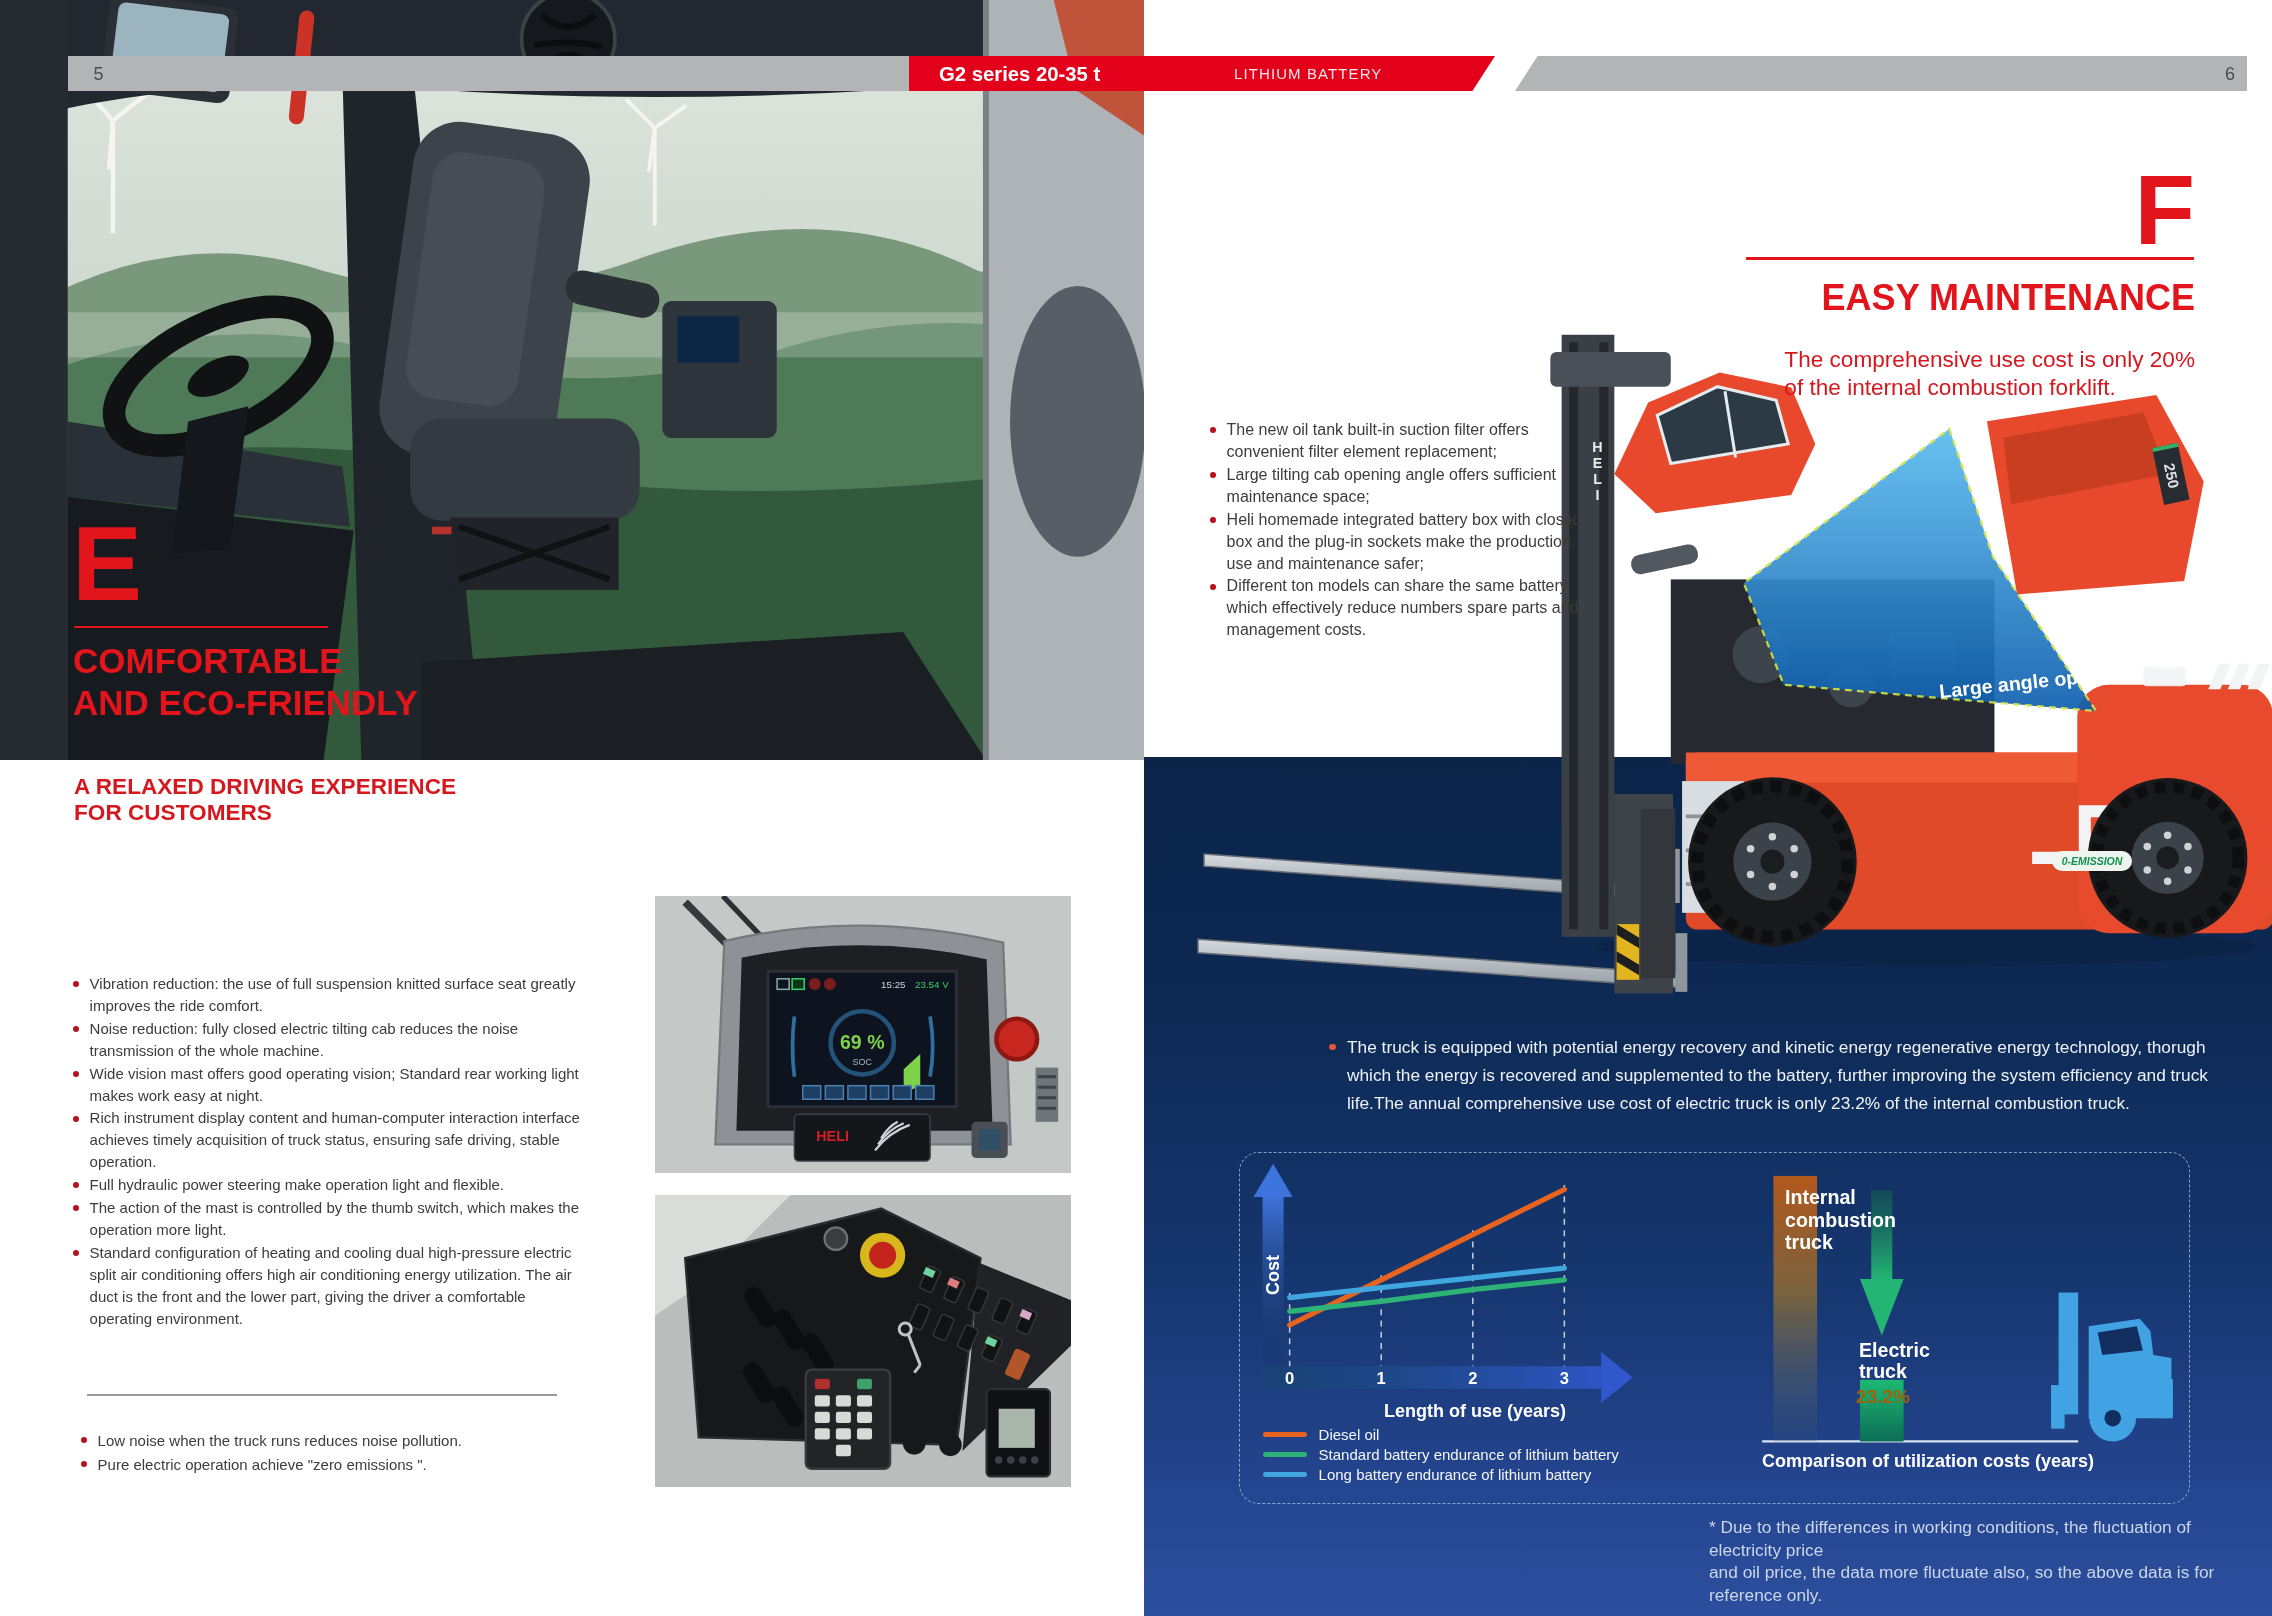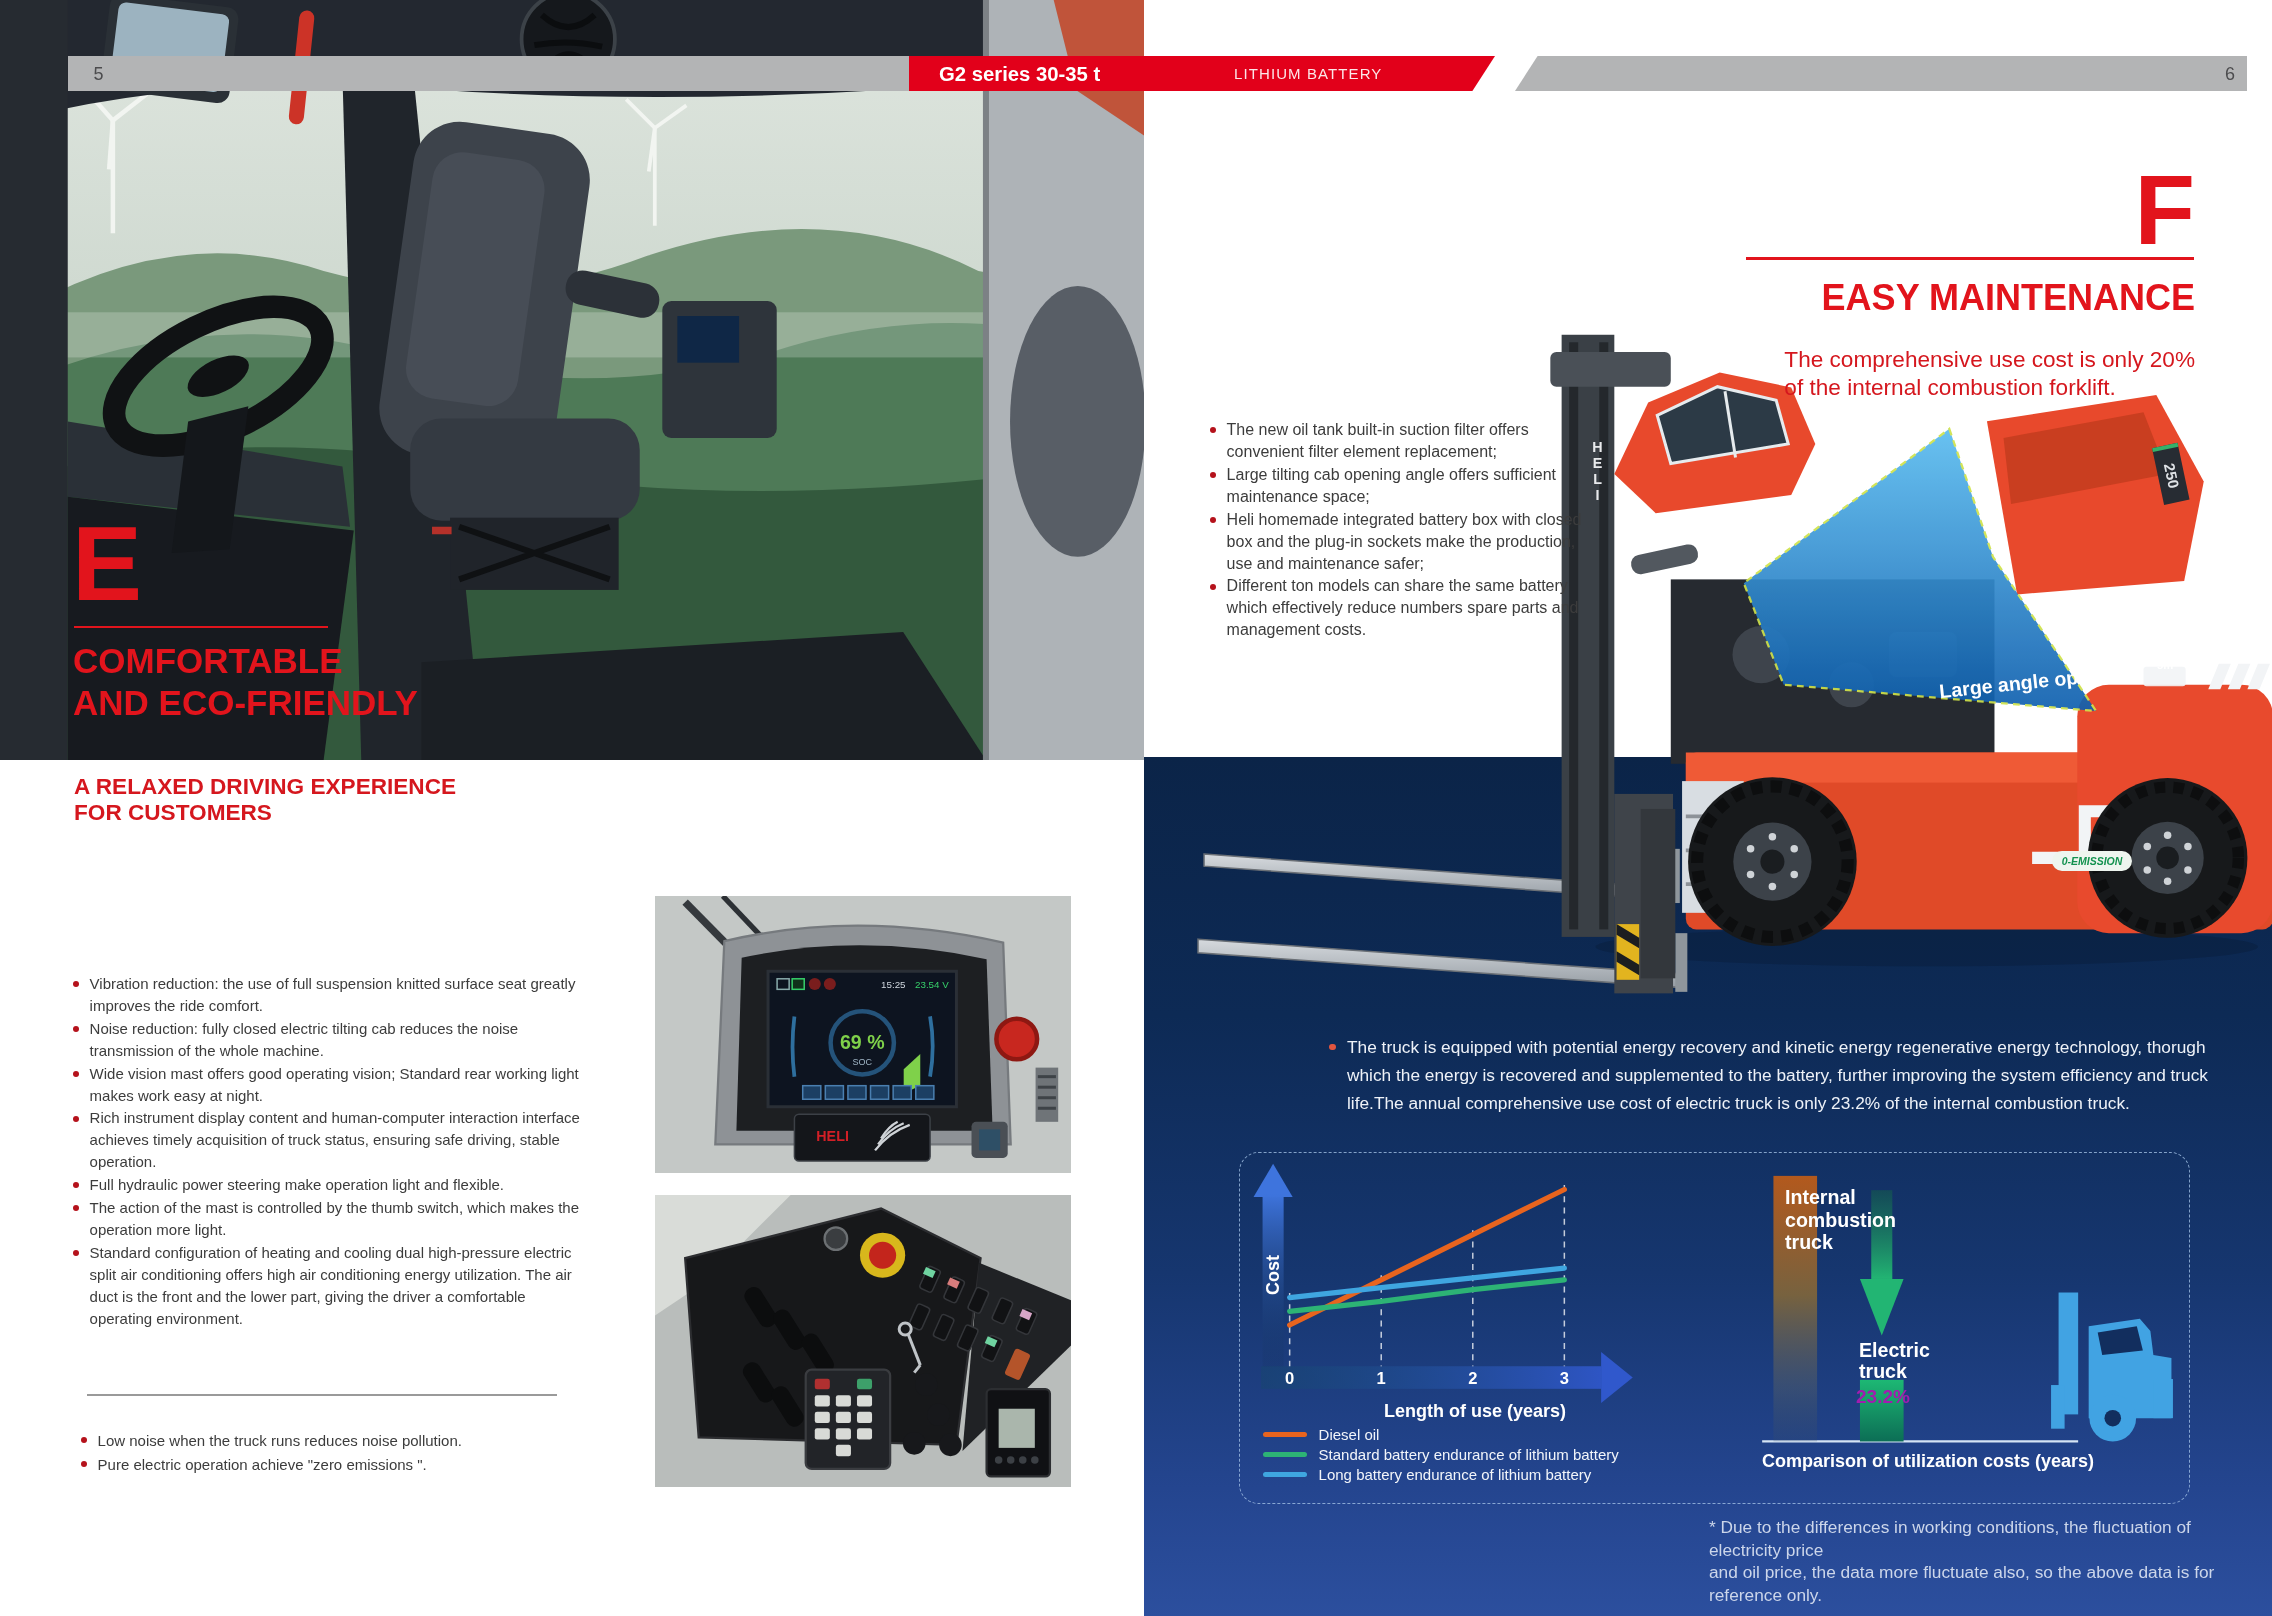--- a/index.html
+++ b/index.html
@@ -69,21 +69,21 @@
               text-align:center;font-size:18px;font-weight:bold;color:#fff;transform:rotate(-90deg);}
   .xaxis-label{position:absolute;left:50px;top:248px;width:276px;text-align:right;
                font-size:18px;font-weight:bold;color:#fff;}
   .legend{position:absolute;left:22.6px;top:271px;}
   .legend-row{display:flex;align-items:center;height:20.3px;}
   .legend-swatch{width:44px;height:5.3px;border-radius:3px;margin-right:12px;flex:none;}
   .legend-label{font-size:15px;color:#f2f5fa;}
   .ic-bar-label{position:absolute;left:545px;top:33px;font-size:19.6px;line-height:22.6px;font-weight:bold;color:#fff;}
   .et-bar-label{position:absolute;left:619px;top:187px;font-size:19.6px;line-height:21px;font-weight:bold;color:#fff;}
   .et-value{position:absolute;left:616px;top:233px;width:53px;text-align:center;
-            font-size:19px;font-weight:bold;color:#a21caf;}
+            font-size:19px;font-weight:bold;color:#a16207;}
   .bar-caption{position:absolute;left:522px;top:298px;font-size:18px;font-weight:bold;color:#fff;}
 
   .footnote{left:1709px;top:1516px;width:545px;font-size:17.3px;line-height:22.6px;color:#ccd6ea;z-index:10;}
 </style>
 </head>
 <body>
 
 <div class="page">
 
   <svg class="abs photo-main" viewBox="0 0 1520 1010" preserveAspectRatio="none">
@@ -158,21 +158,21 @@
     <rect x="1310" y="0" width="210" height="1010" fill="#aeb3b7"></rect>
     <rect x="1306" y="0" width="8" height="1010" fill="#7c8185"></rect>
     <polygon points="1400,0 1520,0 1520,180 1430,120" fill="#c0543a"></polygon>
     <ellipse cx="1432" cy="560" rx="90" ry="180" fill="#585e66"></ellipse>
   </svg>
 
   <div class="hbar hbar-left">
     <span class="pagenum">5</span>
   </div>
   <div class="hbar hbar-red">
-    <span class="series-title">G2 series 30-35 t</span>
+    <span class="series-title">G2 series 20-35 t</span>
     <span class="battery-tag">LITHIUM BATTERY</span>
   </div>
   <div class="hbar hbar-right">
     <span class="pagenum">6</span>
   </div>
 
   <div class="abs sec-letter letter-e">E</div>
   <div class="abs redline-left"></div>
   <div class="abs title-left">
     <div>COMFORTABLE</div>

